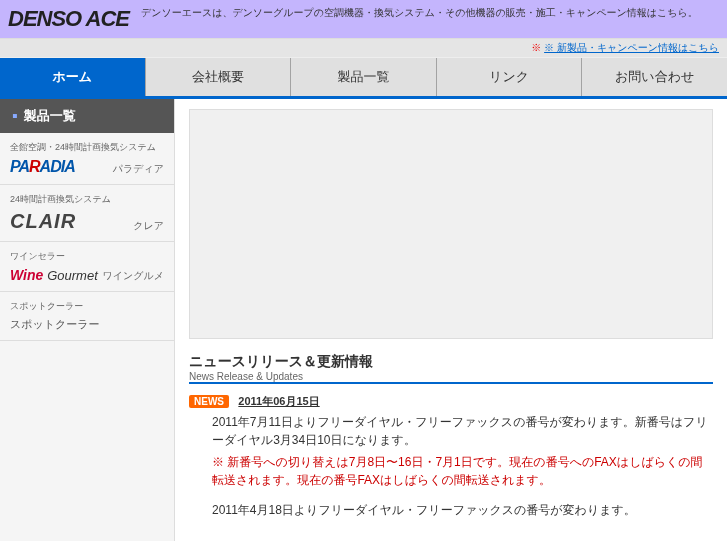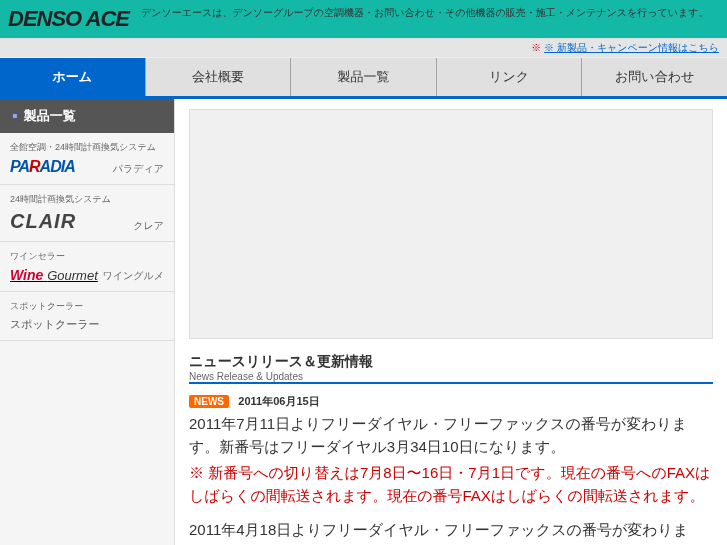--- a/index.html
+++ b/index.html
@@ -1,19 +1,19 @@
 <!DOCTYPE html>
 <html><head>
   <meta charset="utf-8">
   <style>
     * { margin: 0; padding: 0; box-sizing: border-box; }
     body { font-family: 'MS PGothic', 'Hiragino Kaku Gothic Pro', sans-serif; font-size: 12px; background: #fff; width: 727px; }
     
     
-    #header { display: flex; align-items: flex-start; padding: 6px 8px; background: #14b8a6; border-bottom: 1px solid #ddd; }
+    #header { display: flex; align-items: flex-start; padding: 6px 8px; background: #c4b5fd; border-bottom: 1px solid #ddd; }
     #logo { font-size: 22px; font-weight: 900; font-style: italic; color: #333; letter-spacing: -1px; margin-right: 12px; white-space: nowrap; }
     #header-text { font-size: 10px; color: #333; line-height: 1.4; flex: 1; }
     #notice-bar { text-align: right; font-size: 10px; color: #e00; padding: 2px 8px; background: #e5e5e5; border-bottom: 1px solid #eee; }
     #notice-bar span.asterisk { color: #e00; }
     #notice-link { color: #06c; text-decoration: underline; }
 
     
     #nav { display: flex; background: #e0e0e0; border-bottom: 3px solid #0066cc; }
     .nav-item { flex: 1; text-align: center; padding: 10px 4px; font-size: 13px; color: #333; cursor: pointer; position: relative; border-right: 1px solid #a3a3a3; }
     .nav-item:first-child { background: #0066cc; color: #fff; font-weight: bold; }
@@ -36,52 +36,52 @@
     
     .paradia-logo { font-size: 16px; font-weight: 900; font-style: italic; letter-spacing: -1px; }
     .paradia-logo .pa { color: #0055aa; }
     .paradia-logo .ra { color: #cc0000; }
     .paradia-logo .dia { color: #0055aa; }
     
     
     .clair-logo { font-size: 18px; font-weight: 900; font-style: italic; color: #444; letter-spacing: 1px; }
     
     
-    .wine-logo { font-size: 13px; font-style: italic; text-decoration: underline; }
+    .wine-logo { font-size: 13px; font-style: italic; }
     .wine-logo .wine { color: #cc0033; font-weight: bold; }
     .wine-logo .gourmet { color: #333; }
     
     
     #content { flex: 1; padding: 10px 14px; background: #fff; }
     
     
     #banner-area { background: #f0f0f0; height: 230px; margin-bottom: 14px; display: flex; align-items: center; justify-content: center; border: 1px solid #ddd; }
     
     
     #news-header { border-bottom: 2px solid #0066cc; padding-bottom: 0; margin-bottom: 10px; }
     #news-title-jp { font-size: 14px; font-weight: bold; color: #333; }
     #news-title-en { font-size: 10px; color: #666; }
     
     .news-item { margin-bottom: 12px; }
     .news-badge { display: inline-block; background: #ff6600; color: #fff; font-size: 10px; font-weight: bold; padding: 1px 5px; margin-right: 6px; border-radius: 2px; }
-    .news-date { font-size: 11px; font-weight: bold; color: #333; }
-    .news-body { margin-top: 4px; font-size: 15px; color: #333; line-height: 1.5; }
+    .news-date { font-size: 11px; font-weight: bold; color: #333; text-decoration: underline; }
+    .news-body { margin-top: 4px; font-size: 12px; color: #333; line-height: 1.5; margin-left: 23px; }
     .news-note { color: #cc0000; }
     
     
     #banner-area-inner { color: #ccc; font-size: 12px; }
   </style>
 </head>
 <body>
 
 <div id="header">
   <div id="logo">
     <span style="color:#222; font-weight:900; font-style:italic; font-size:22px;">DENSO ACE</span>
   </div>
-  <div id="header-text">デンソーエースは、デンソーグループの空調機器・お問い合わせ・その他機器の販売・施工・メンテナンスを行っています。</div>
+  <div id="header-text">デンソーエースは、デンソーグループの空調機器・換気システム・その他機器の販売・施工・キャンペーン情報はこちら。</div>
 </div>
 <div id="notice-bar">
   <span class="asterisk">※</span>
   <a id="notice-link" href="#">※ 新製品・キャンペーン情報はこちら</a>
 </div>
 
 <div id="nav">
   <div class="nav-item" style="background:#0066cc; color:#fff; font-weight:bold;">
     <span>ホーム</span>
   </div>

